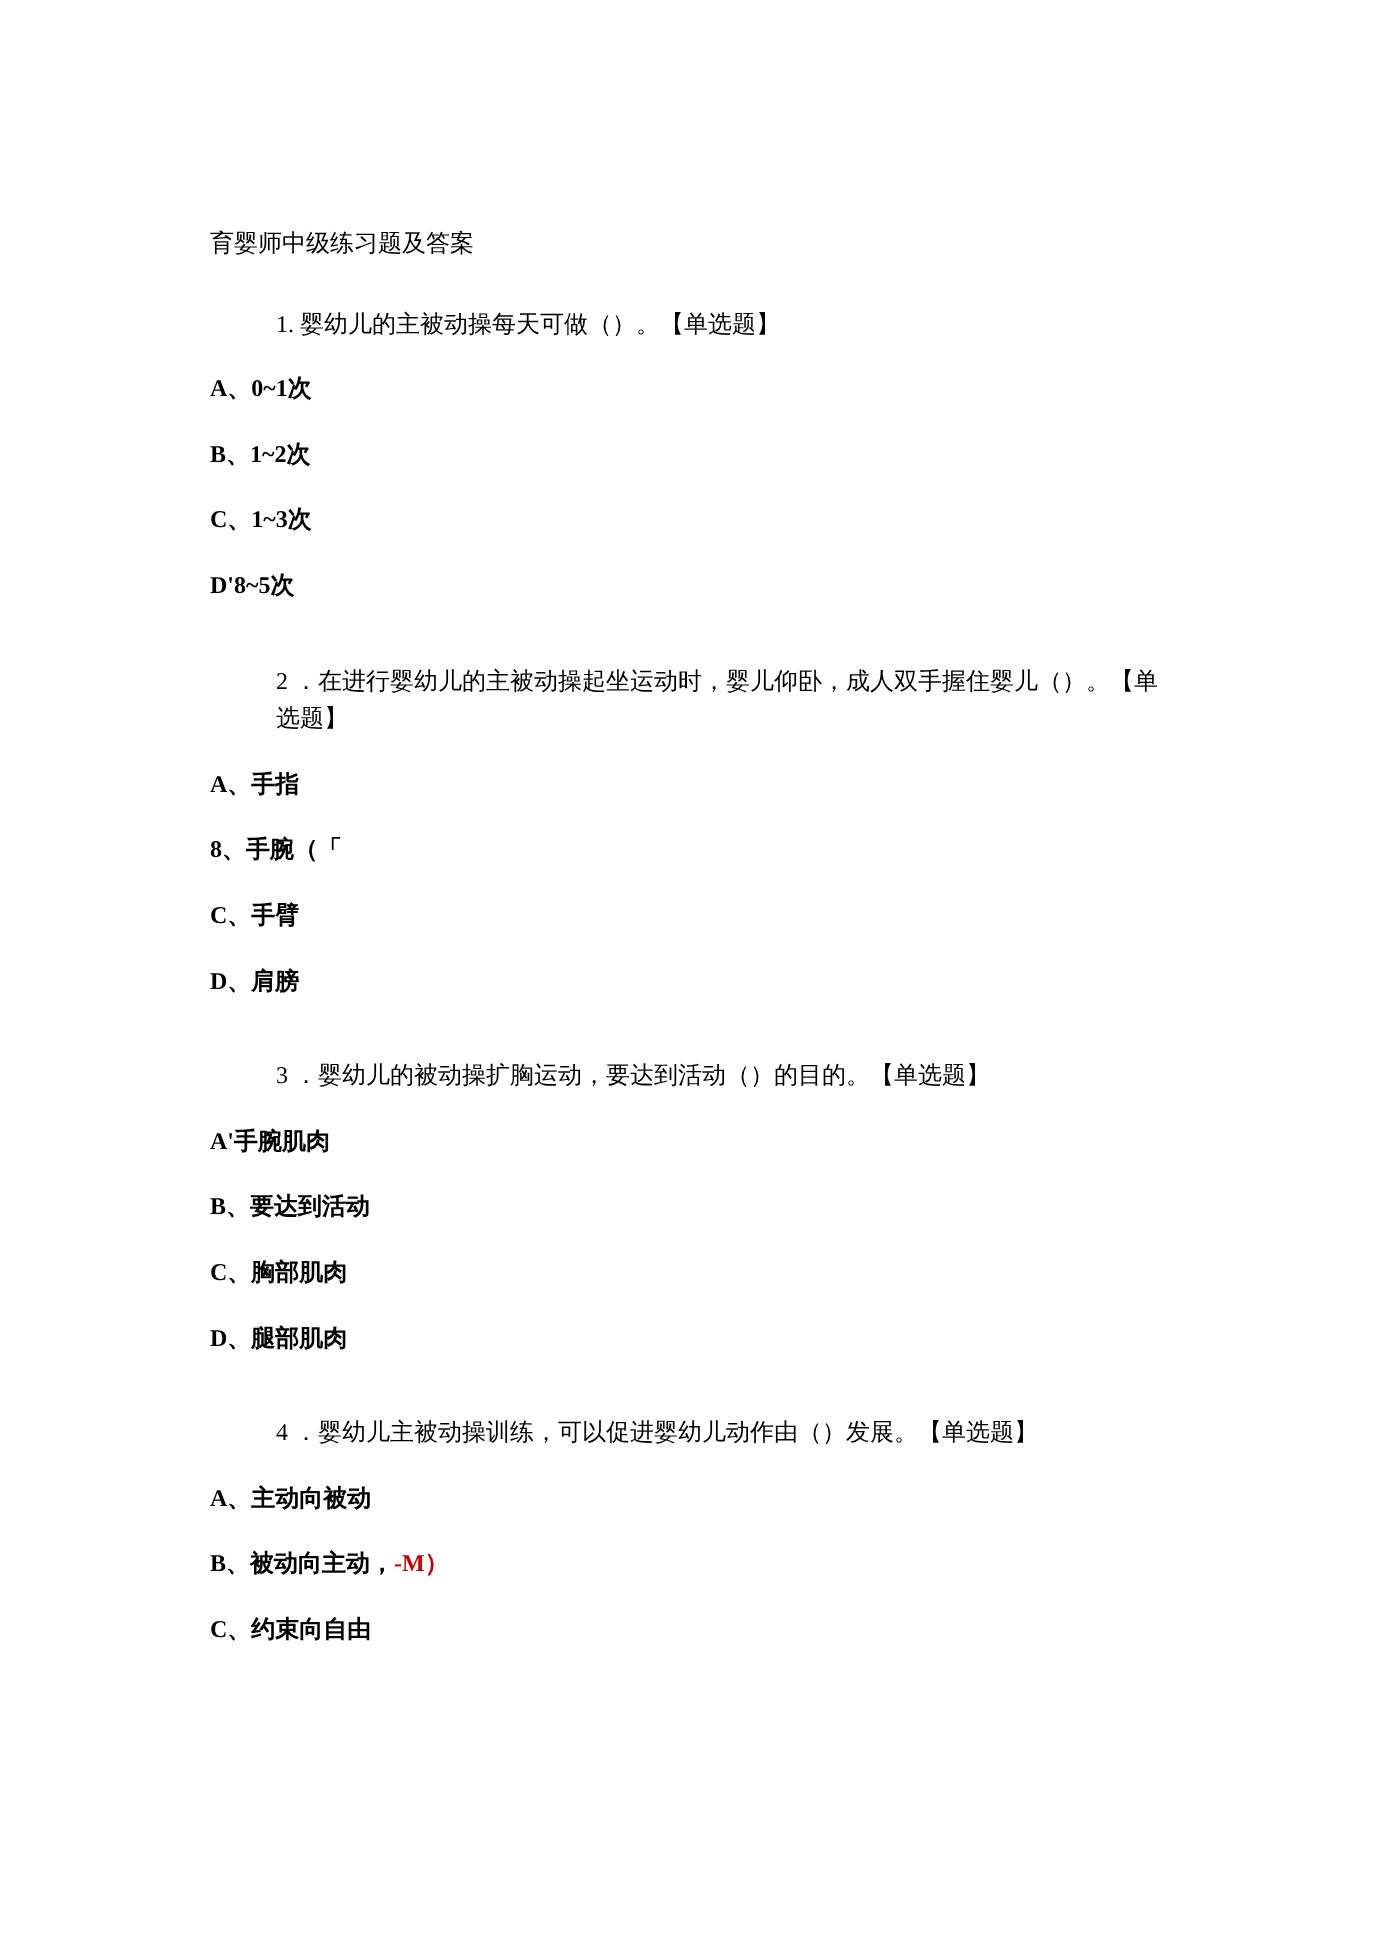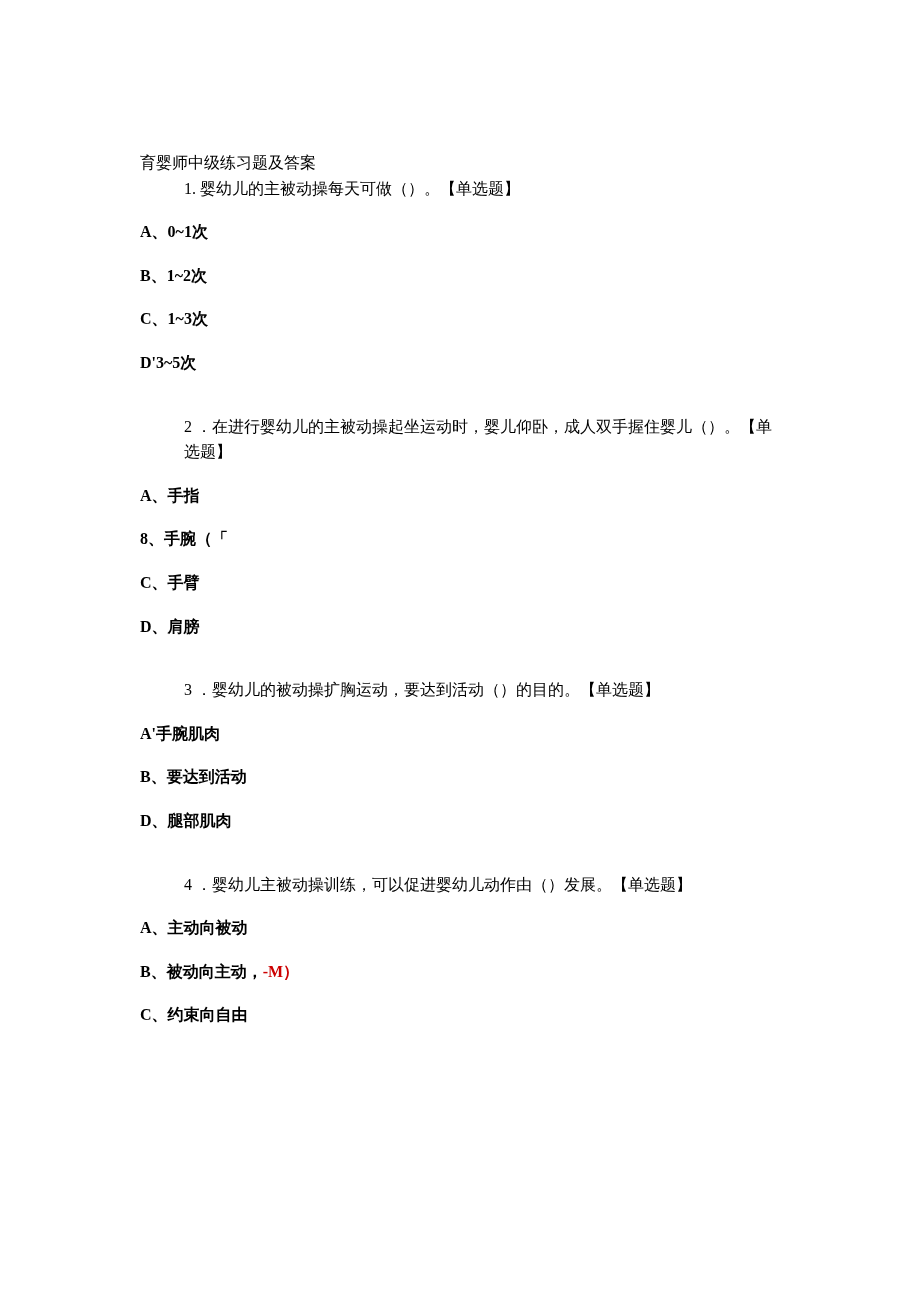--- a/index.html
+++ b/index.html
@@ -7,20 +7,21 @@
       font-size: 16px;
       line-height: 1.6;
       color: #000;
       background: #fff;
       margin: 0;
       padding: 150px 140px 50px 140px;
       width: 920px;
       box-sizing: border-box;
     }
     .title {
+      margin-bottom: 28px;
     }
     .question-block {
       margin-bottom: 38px;
     }
     .question-text {
       margin-bottom: 18px;
       margin-left: 44px;
     }
     .option {
       margin-bottom: 18px;
@@ -34,33 +35,34 @@
 <body>
 
 <div class="title">育婴师中级练习题及答案</div>
 
 <div id="questions-container">
     <div class="question-block">
       <div class="question-text">1. 婴幼儿的主被动操每天可做（）。【单选题】</div>
       <div class="option"><span>A、0~1次</span></div>
       <div class="option"><span>B、1~2次</span></div>
       <div class="option"><span>C、1~3次</span></div>
-      <div class="option"><span>D'3~5次</span></div>
+      <div class="option"><span>D'8~5次</span></div>
     </div>
     <div class="question-block">
       <div class="question-text">2 ．在进行婴幼儿的主被动操起坐运动时，婴儿仰卧，成人双手握住婴儿（）。【单选题】</div>
       <div class="option"><span>A、手指</span></div>
       <div class="option"><span>8、手腕（「</span></div>
       <div class="option"><span>C、手臂</span></div>
       <div class="option"><span>D、肩膀</span></div>
     </div>
     <div class="question-block">
       <div class="question-text">3 ．婴幼儿的被动操扩胸运动，要达到活动（）的目的。【单选题】</div>
       <div class="option"><span>A'手腕肌肉</span></div>
       <div class="option"><span>B、要达到活动</span></div>
+      <div class="option"><span>C、胸部肌肉</span></div>
       <div class="option"><span>D、腿部肌肉</span></div>
     </div>
     <div class="question-block">
       <div class="question-text">4 ．婴幼儿主被动操训练，可以促进婴幼儿动作由（）发展。【单选题】</div>
       <div class="option"><span>A、主动向被动</span></div>
       <div class="option"><span>B、被动向主动，</span><span class="red">-M）</span></div>
       <div class="option"><span>C、约束向自由</span></div>
     </div>
   </div>
 

